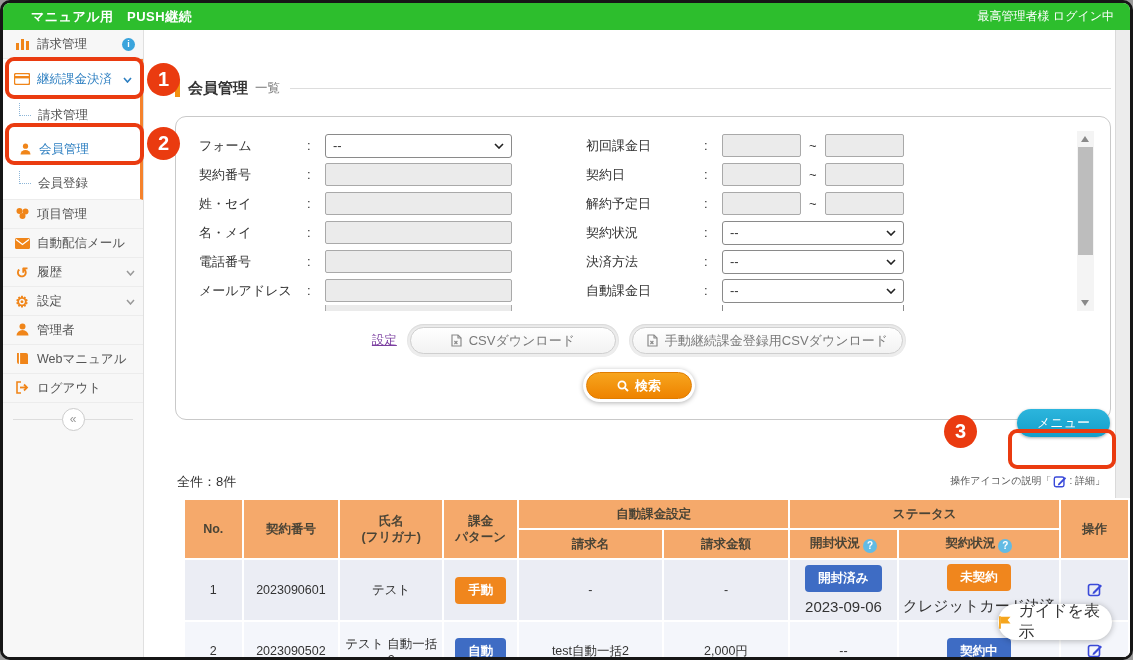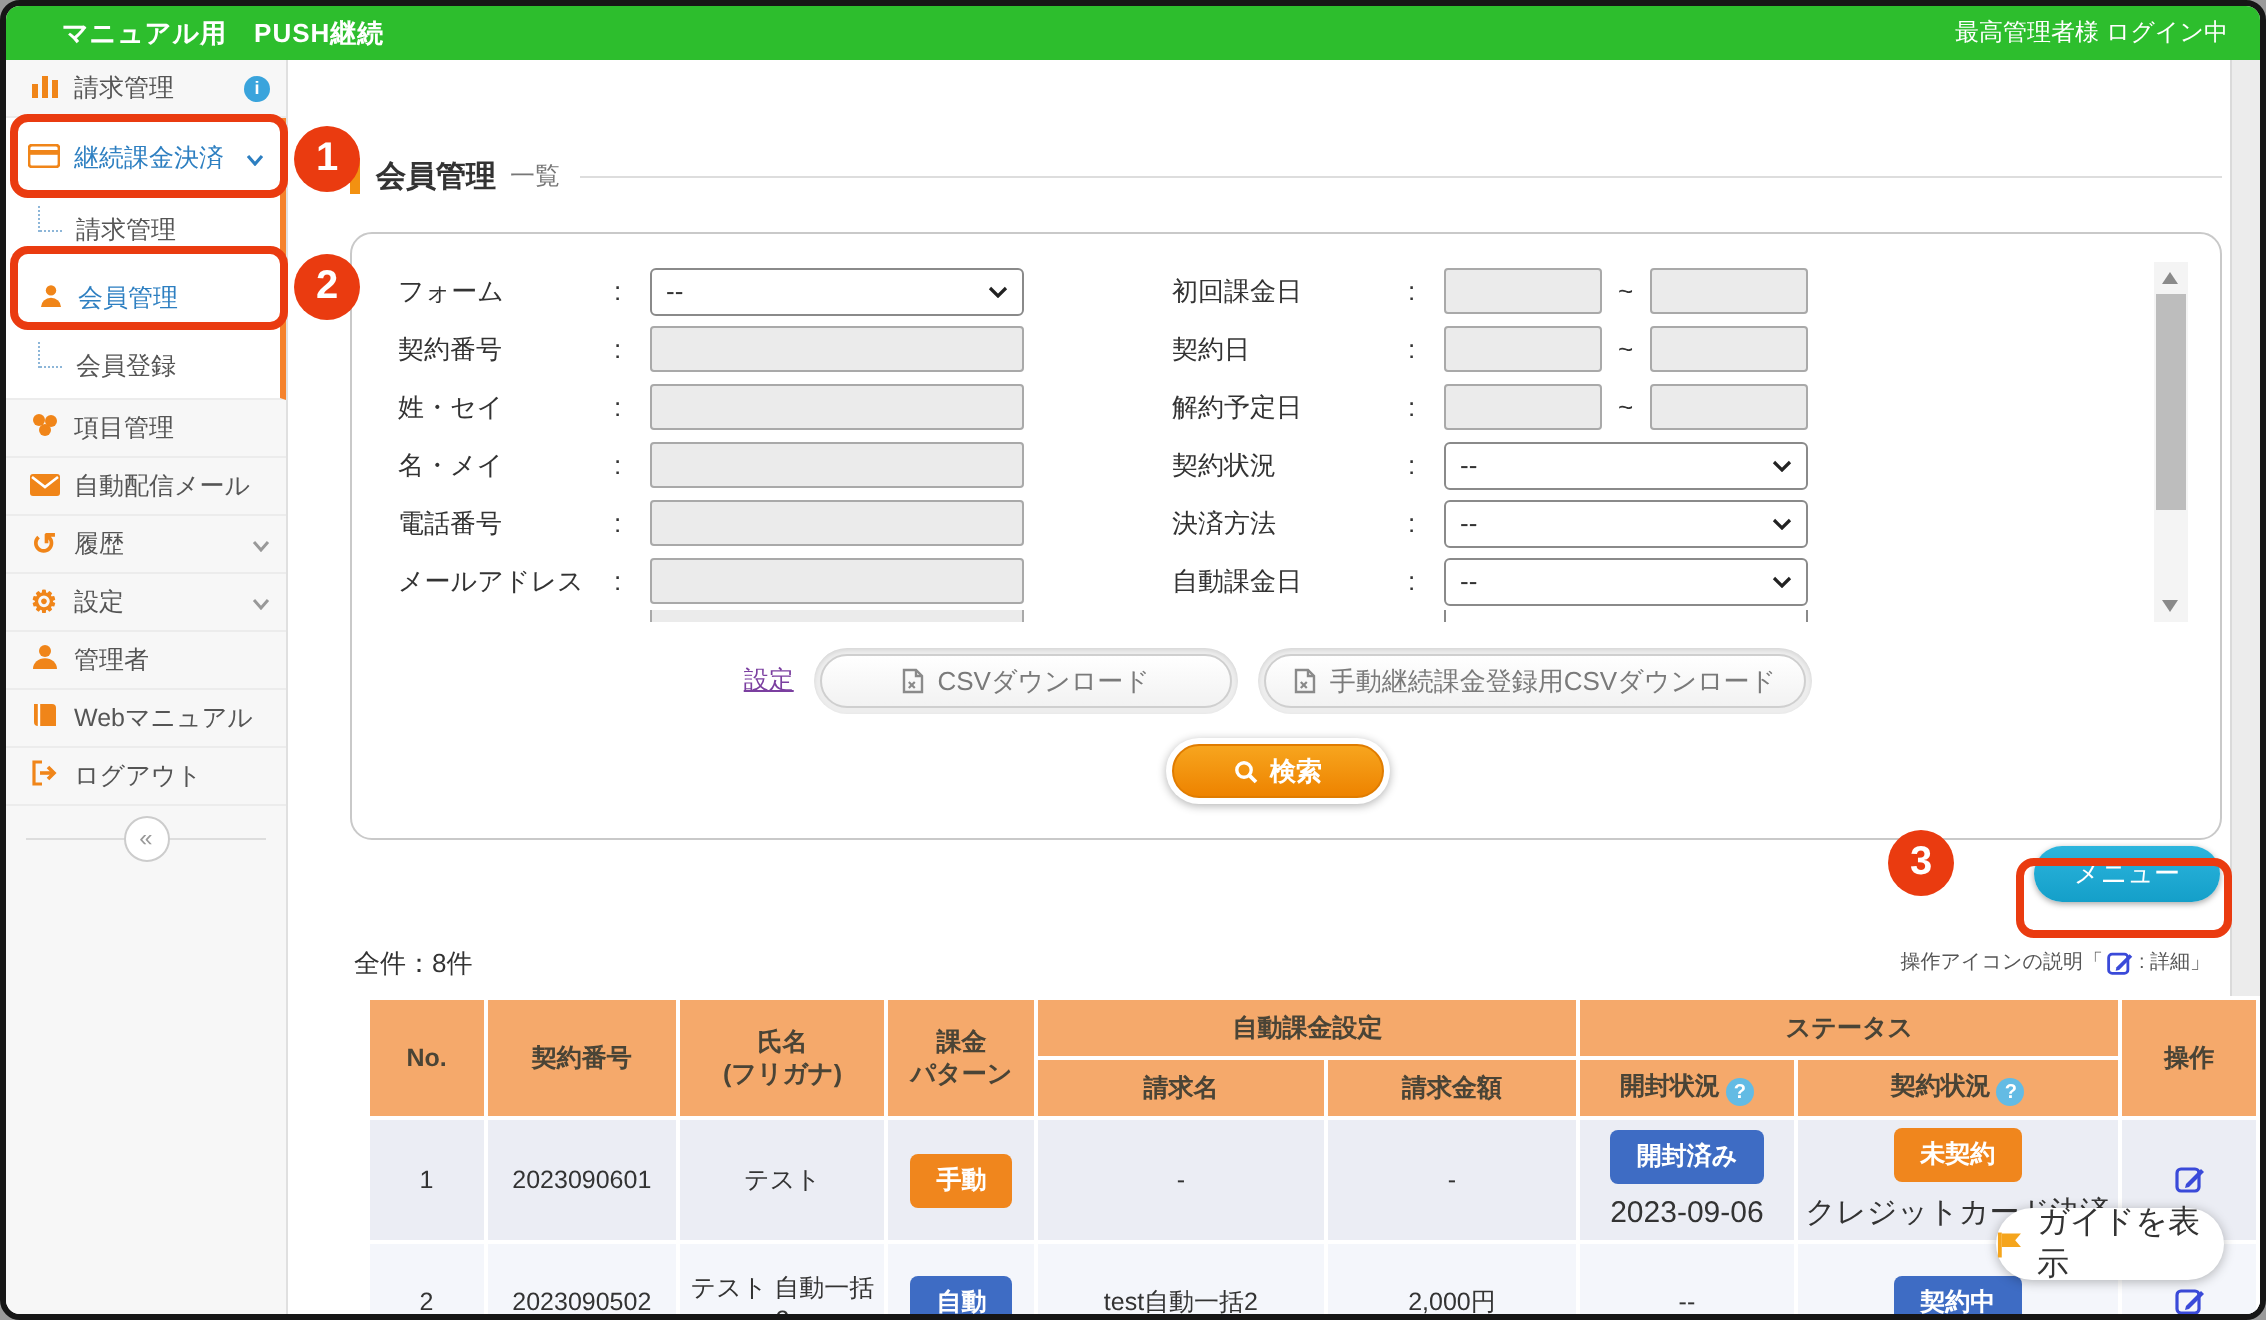--- a/index.html
+++ b/index.html
@@ -73,21 +73,21 @@
   .settings-link { color:#7b3fa0; text-decoration:underline; font-size:12.5px; cursor:pointer; }
   .ring { background:#ededed; border-radius:19px; padding:3px; box-shadow: inset 0 1px 2px rgba(0,0,0,.10); cursor:pointer; }
   .pill-btn { background:linear-gradient(#ffffff,#f2f2f2); border:1px solid #cfcfcf; border-radius:16px; height:27px;
     display:flex; align-items:center; justify-content:center; gap:7px; padding:0 24px; font-size:13px; color:#7a7a7a; }
   .search-row { display:flex; justify-content:center; margin-top:12px; width:880px; }
   .search-ring { background:#fff; border-radius:19px; padding:3px; box-shadow:0 1px 5px rgba(0,0,0,.30); cursor:pointer; }
   .search-btn { background:linear-gradient(#f7a51e,#ee8300); border:1px solid #e07c00; border-radius:15px;
     height:27px; min-width:92px; color:#fff; font-weight:bold; font-size:13px;
     display:flex; align-items:center; justify-content:center; gap:6px; padding:0 30px; }
   
-  .menu-btn { position:absolute; left:1014px; top:420px; width:93px; height:28px;
+  .menu-btn { position:absolute; left:1014px; top:406px; width:93px; height:28px;
     background:linear-gradient(#2cb5dd,#149fc9); border-radius:14px; color:#fff; font-size:13px;
     display:flex; align-items:center; justify-content:center; box-shadow:0 1px 3px rgba(0,0,0,.35); cursor:pointer; }
   .total-count { position:absolute; left:174px; top:470px; font-size:13px; color:#333; }
   .icon-help { position:absolute; right:25px; top:471px; font-size:10px; color:#555; display:flex; align-items:center; gap:2px; }
   
   .grid { position:absolute; left:180px; top:495px; border-collapse:collapse; table-layout:fixed; font-size:12.5px; }
   .grid th, .grid td { border:2px solid #fff; text-align:center; vertical-align:middle; }
   .grid th { background:#f5a96b; color:#4a4436; font-weight:bold; height:30px; padding:0 2px; }
   .grid td { color:#333; height:60px; padding:4px 4px; }
   .row-a td { background:#ebedf4; }

